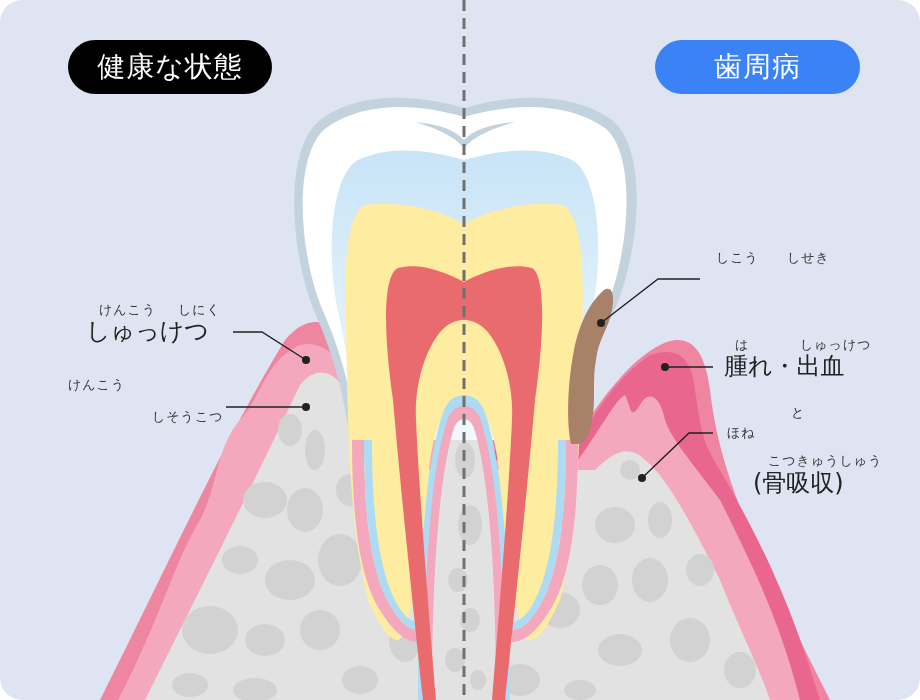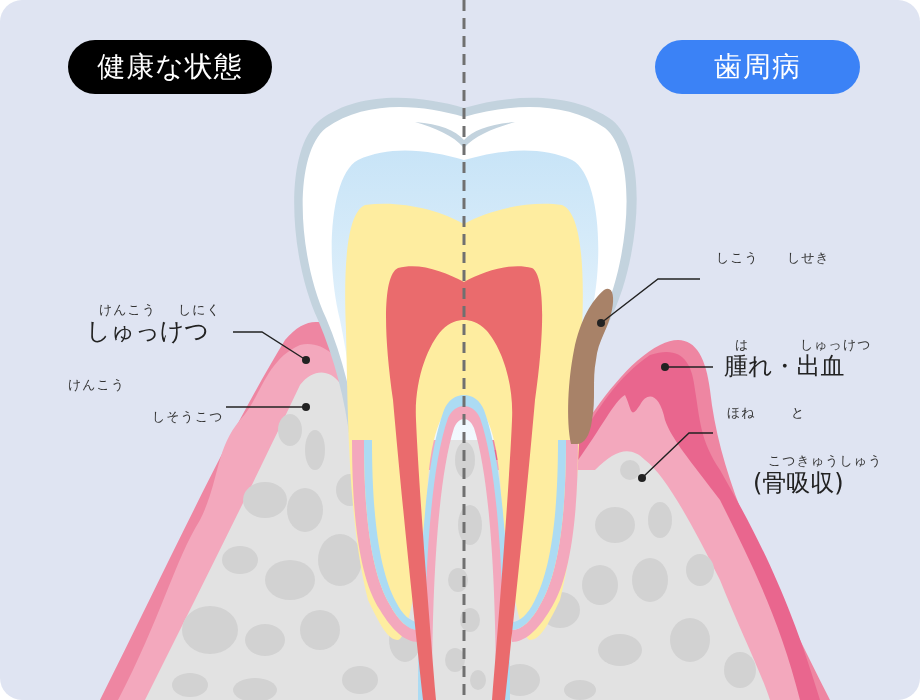--- a/index.html
+++ b/index.html
@@ -147,18 +147,18 @@
   <div class="ruby" style="left:68px; top:380px;">けんこう</div>
   <div class="ruby" style="left:152px; top:380px;margin-top:32px;">しそうこつ</div>
 
   <div class="ruby" style="left:716px; top:253px;">しこう</div>
   <div class="ruby" style="left:787px; top:253px;">しせき</div>
 
   <div class="ruby" style="left:735px; top:340px;">は</div>
   <div class="ruby" style="left:800px; top:340px;">しゅっけつ</div>
   <div class="label" style="left:724px; top:352px;">腫れ・出血</div>
 
-  <div class="ruby" style="left:727px; top:408px;">ほね</div>
+  <div class="ruby" style="left:727px; top:428px;">ほね</div>
   <div class="ruby" style="left:791px; top:408px;">と</div>
 
   <div class="ruby" style="left:768px; top:456px;">こつきゅうしゅう</div>
   <div class="label" style="left:753px; top:469px;">(骨吸収)</div>
 </div>
 
 </body></html>

